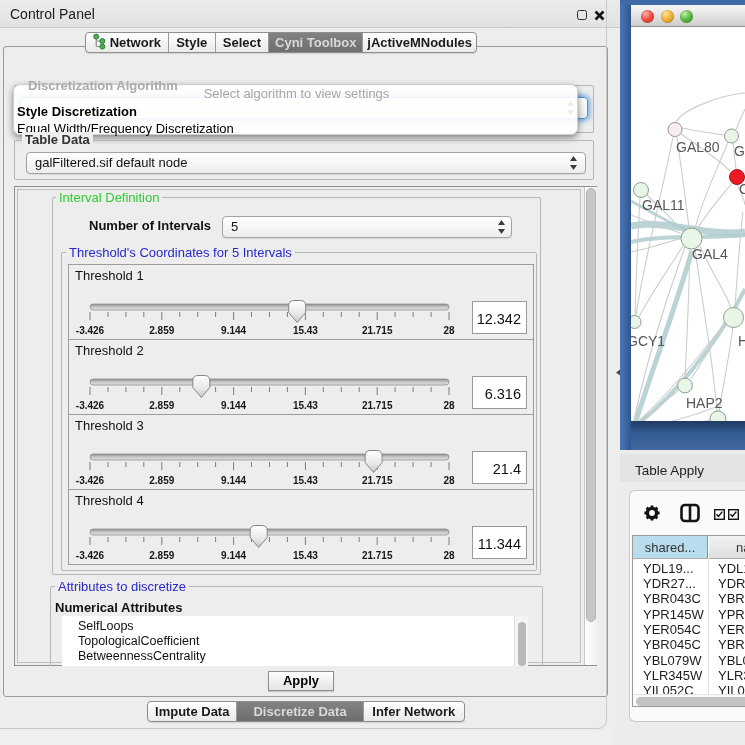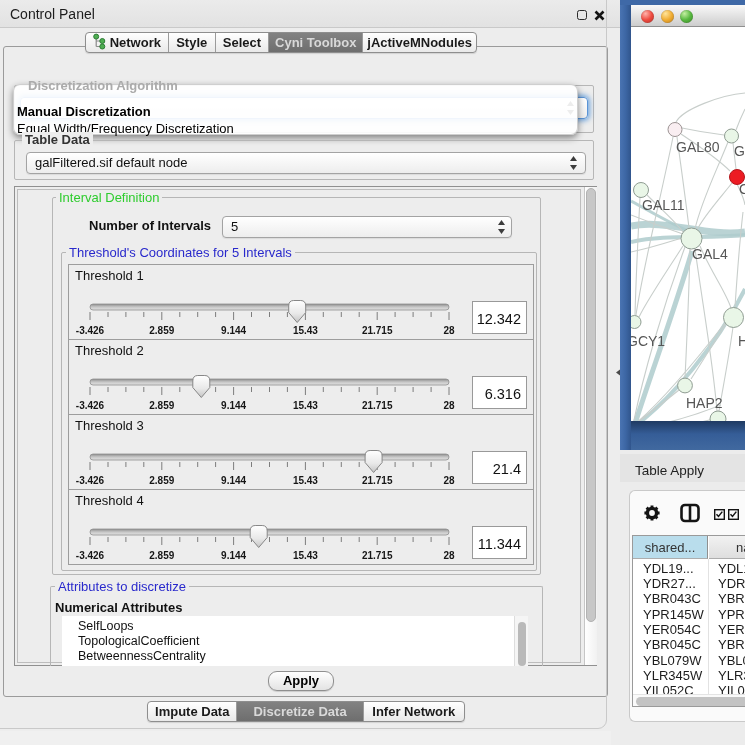--- a/index.html
+++ b/index.html
@@ -62,21 +62,22 @@
       <div class="seg" style="width:128px">jActiveMNodules</div>
     </div>
     <div class="groupbox" style="left:14px;top:85px;width:580px;height:48px"></div>
     <div class="grouplab" style="left:25px;top:78px;font-weight:bold;color:#ababab;z-index:10;background:transparent">Discretization Algorithm</div>
     <div class="combo" style="left:20px;top:97px;width:568px;border:1px solid #5b94d6;box-shadow:0 0 5px 2px rgba(96,156,220,0.85)"></div>
     <svg class="abs" style="left:566px;top:100px" width="9" height="16">
       <path d="M4.5 1 L8 6 L1 6 Z" fill="#3c3c3c"></path>
       <path d="M4.5 15 L8 10 L1 10 Z" fill="#3c3c3c"></path>
     </svg>
     <div class="popup">
-      <div class="it" style="top:19px;font-weight:bold">Manual Discretization</div>
+      <div class="it" style="left:0;width:565px;text-align:center;top:1px;color:#a5a5a5">Select algorithm to view settings</div>
+      <div class="it" style="top:19px;font-weight:bold">Style Discretization</div>
       <div class="it" style="top:35.5px">Equal Width/Frequency Discretization</div>
     </div>
     <div class="groupbox" style="left:14px;top:140px;width:580px;height:40px"></div>
     <div class="grouplab" style="left:22px;top:132px;font-weight:bold;color:#333">Table Data</div>
     <div class="combo" style="left:26px;top:152px;width:560px">galFiltered.sif default node</div>
     <svg class="abs" style="left:569px;top:155px" width="9" height="16">
       <path d="M4.5 1 L8 6 L1 6 Z" fill="#3c3c3c"></path>
       <path d="M4.5 15 L8 10 L1 10 Z" fill="#3c3c3c"></path>
     </svg>
     <div class="abs" style="left:14px;top:186px;width:583px;height:480px;border:1px solid #909090"></div>
@@ -170,21 +171,21 @@
     <div class="groupbox" style="left:50px;top:586px;width:493px;height:80px;border-bottom:none;border-bottom-left-radius:0;border-bottom-right-radius:0"></div>
     <div class="grouplab" style="left:55px;top:579px;color:#2929cc">Attributes to discretize</div>
     <div class="abs" style="left:55px;top:600px;font-size:13px;font-weight:bold;color:#111">Numerical Attributes</div>
     <div class="listbox" style="left:62px;top:616px;width:466px;height:50px">
       <div class="li" style="top:3px">SelfLoops</div>
       <div class="li" style="top:18px">TopologicalCoefficient</div>
       <div class="li" style="top:33px">BetweennessCentrality</div>
       <div class="abs" style="left:452px;top:0;width:14px;height:50px;background:#f5f5f5;border-left:1px solid #ddd"></div>
       <div class="abs" style="left:456px;top:6px;width:8px;height:44px;background:#b9b9b9;border-radius:4px"></div>
     </div>
-    <div class="btn" style="left:268px;top:671px;width:66px;height:20px;line-height:18px;border-radius:9px;font-weight:bold;font-size:13px">Apply</div>
+    <div class="btn" style="left:268px;top:671px;width:66px;height:20px;line-height:18px;border-radius:0;font-weight:bold;font-size:13px">Apply</div>
     <div class="tabs" style="left:147px;top:701px;width:318px">
       <div class="seg" style="width:89px">Impute Data</div>
       <div class="seg sel" style="width:127px">Discretize Data</div>
       <div class="seg" style="width:102px">Infer Network</div>
     </div>
     <div class="abs" style="left:-9px;top:-9px;width:616px;height:738px;border:1px solid #c9c9c9;border-radius:9px"></div>
     <div class="abs" style="left:0;top:731px;width:611px;height:14px;background:#f0f0f0"></div>
   </div>
 <div class="abs" style="left:620px;top:0;width:125px;height:450px;background:#3d67a5">
     <div class="abs" style="left:0;top:0;width:12px;height:450px;background:linear-gradient(to right,#4a74b2 0,#3d67a5 45%,#2e5288 100%)"></div>

